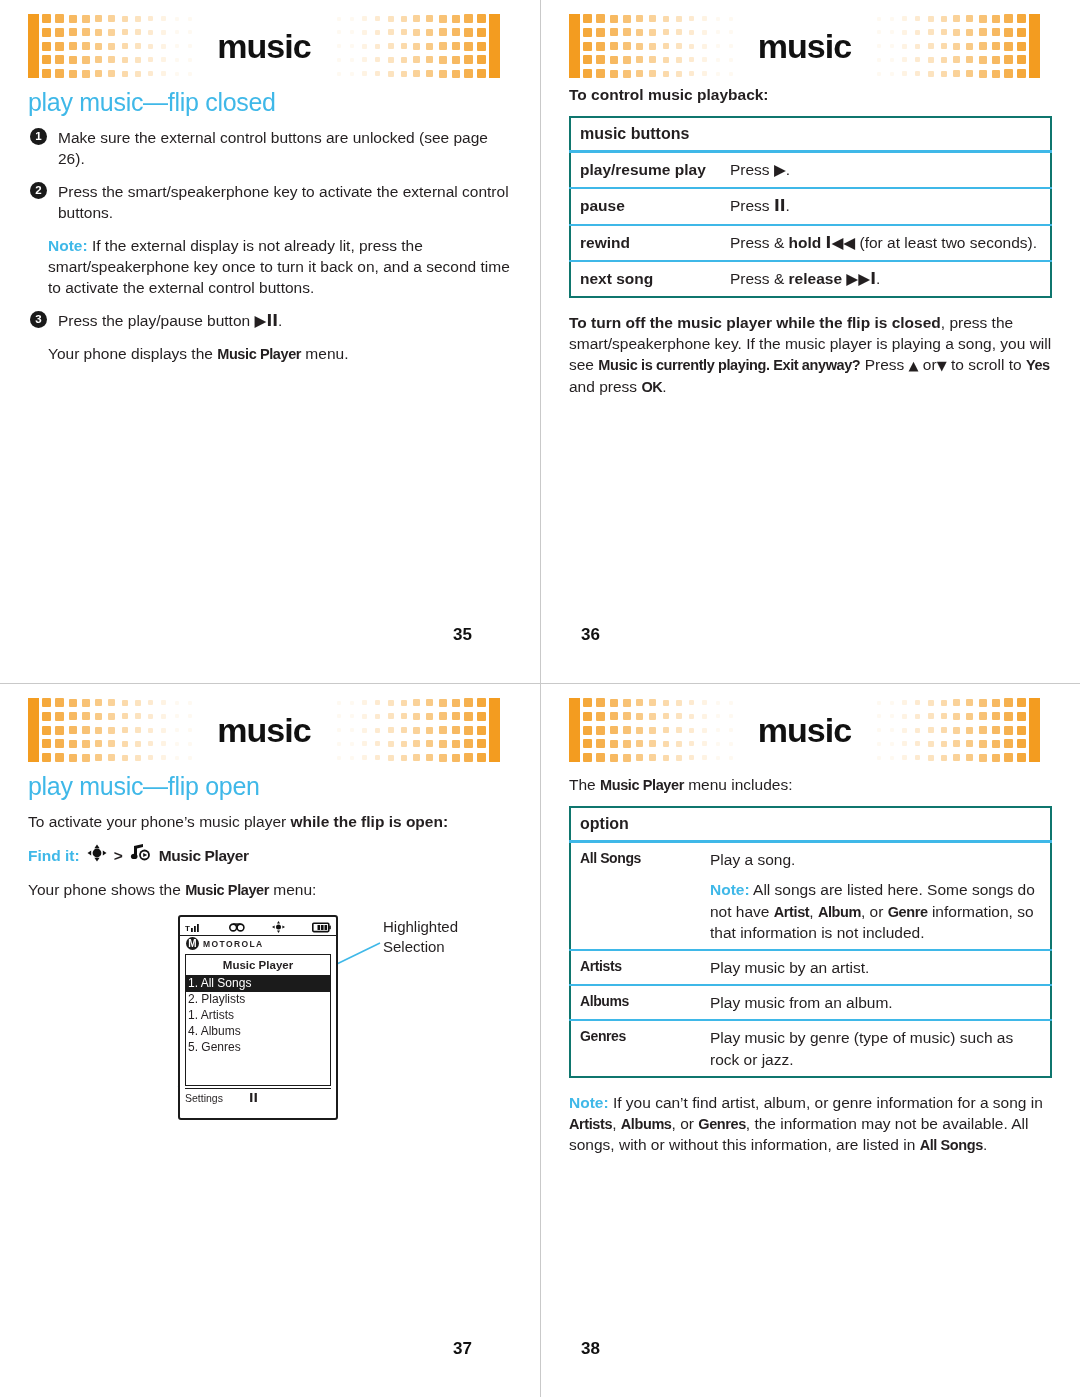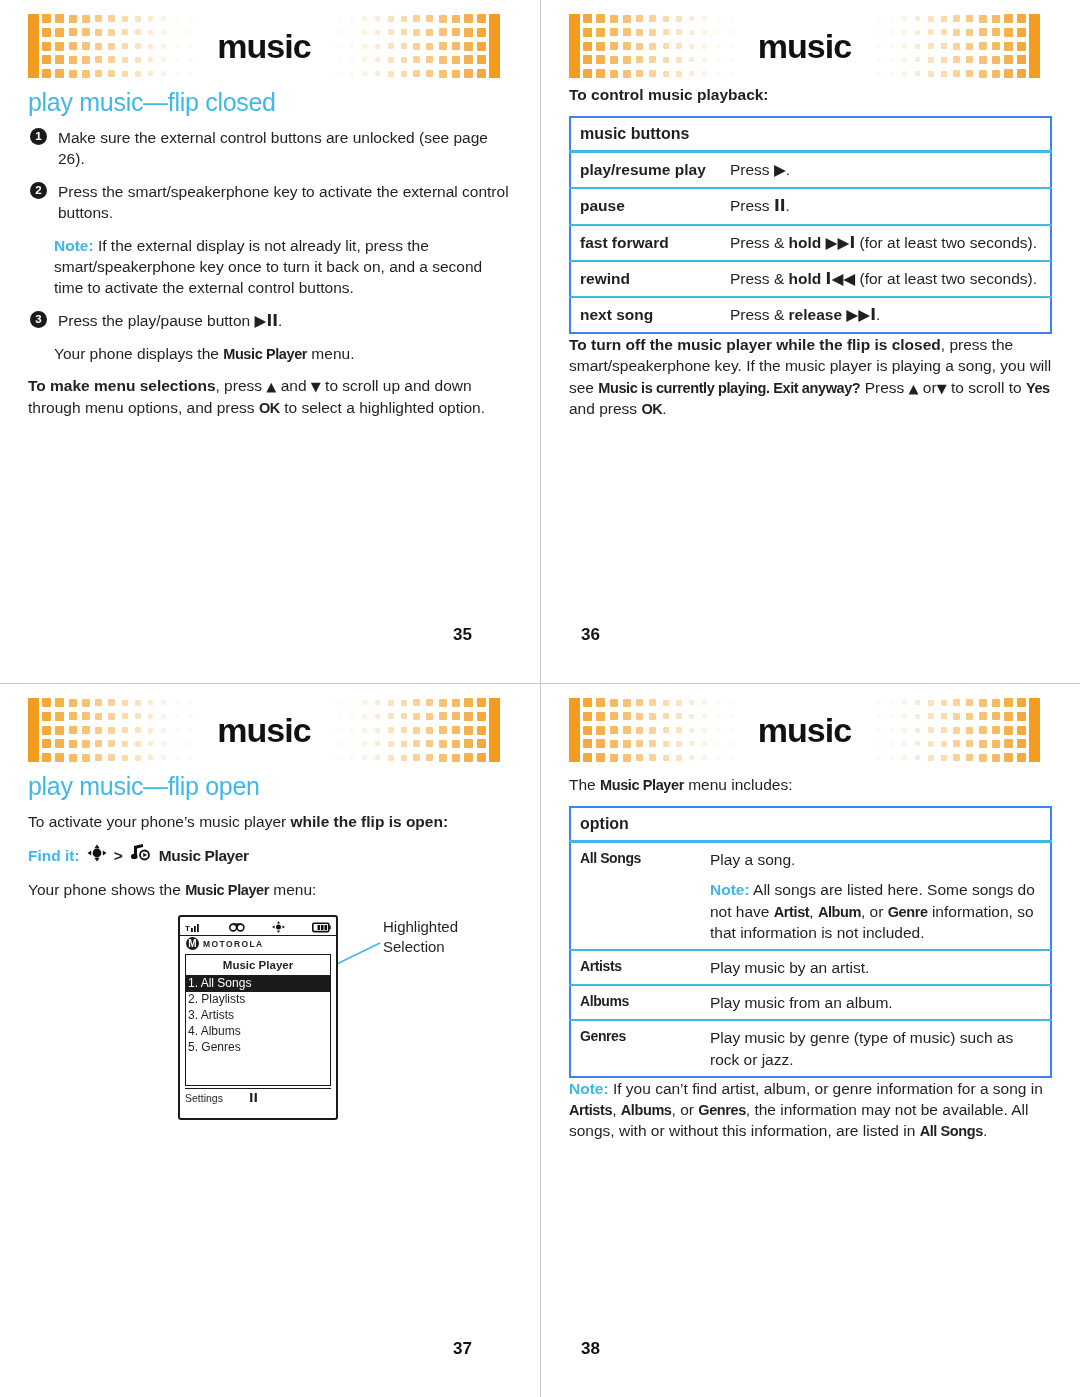--- a/index.html
+++ b/index.html
@@ -22,29 +22,29 @@
   .dots .row i{display:block;width:9px;height:9px;border-radius:1px;background:#f5a93c;}
   .bar{position:absolute;top:4px;width:11px;height:64px;background:#f39c20;z-index:2;}
 
   
   .body{padding:0 28px;}
   h2.sect{font-size:25px;font-weight:normal;color:#3fb8e8;margin:6px 0 10px 0;letter-spacing:-.3px;}
   p{font-size:15.5px;line-height:1.38;margin:0 0 11px 0;color:#231f20;}
   .step{position:relative;padding-left:30px;margin:0 0 11px 0;font-size:15.5px;line-height:1.38;}
   .step .num{position:absolute;left:2px;top:1px;width:17px;height:17px;border-radius:50%;
        background:#1a1a1a;color:#fff;font-size:11.5px;font-weight:bold;line-height:17px;text-align:center;}
-  .indent{margin-left:26px;}
+  .indent{margin-left:20px;}
   b{font-weight:bold;}
   .note{color:#3fb8e8;font-weight:bold;}
   .ui{font-family:"Liberation Sans",sans-serif;font-weight:bold;font-size:14.5px;letter-spacing:-.4px;}
   .sym{font-family:"DejaVu Sans",sans-serif;font-weight:bold;}
   .tri{font-size:13px;}
 
   
-  table.m{width:100%;border-collapse:collapse;border:2px solid #3b82f6;margin:8px 0 0 0;}
+  table.m{width:100%;border-collapse:collapse;border:2px solid #0f766e;margin:8px 0 14px 0;}
   table.m th{text-align:left;font-size:16px;font-weight:bold;padding:7px 9px;
         border-bottom:3px solid #3fb8e8;}
   table.m td{font-size:15.5px;line-height:1.36;padding:6px 9px;border-top:2px solid #3fb8e8;
         vertical-align:top;}
   table.m tr:first-child td{border-top:none;}
   table.m td.k{font-weight:bold;width:132px;white-space:nowrap;}
   table.m td.kui{width:112px;white-space:nowrap;font-weight:bold;font-size:14px;letter-spacing:-.4px;}
 
   
   .pgno{position:absolute;bottom:38px;font-size:17px;font-weight:bold;color:#111;}
@@ -252,23 +252,20 @@
 
       <div class="step">
         <span class="num">3</span>
         <span>Press the play/pause button </span><span class="sym">▶II</span><span>.</span>
       </div>
 
       <p class="indent">
         <span>Your phone displays the </span><span class="ui">Music Player</span><span> menu.</span>
       </p>
 
-      <p>
-        <b>To make menu selections</b><span>, press </span><span class="sym tri">▲</span><span> and </span><span class="sym tri">▼</span><span> to scroll up and down through menu options, and press </span><span class="ui">OK</span><span> to select a highlighted option.</span>
-      </p>
     </div>
     <div class="pgno right">35</div>
   </div>
 
   <div class="page c2">
     <div class="banner">
       <div class="bar" style="left:0"></div>
       <div class="dots dotsL" style="left:14px">
           <div class="row">
             <i style="opacity: 1; width: 9px; height: 9px; margin: 0px;"></i>
@@ -426,24 +423,20 @@
             </tr>
           </thead>
         <tbody>
           <tr>
             <td class="k">play/resume play</td>
             <td><span>Press </span><span class="sym">▶</span><span>.</span></td>
           </tr>
           <tr>
             <td class="k">pause</td>
             <td><span>Press </span><span class="sym">II</span><span>.</span></td>
-          </tr>
-          <tr>
-            <td class="k">fast forward</td>
-            <td><span>Press &amp; </span><b>hold</b><span> </span><span class="sym">▶▶I</span><span> (for at least two seconds).</span></td>
           </tr>
           <tr>
             <td class="k">rewind</td>
             <td><span>Press &amp; </span><b>hold</b><span> </span><span class="sym">I◀◀</span><span> (for at least two seconds).</span></td>
           </tr>
           <tr>
             <td class="k">next song</td>
             <td><span>Press &amp; </span><b>release</b><span> </span><span class="sym">▶▶I</span><span>.</span></td>
           </tr>
         </tbody>
@@ -685,21 +678,21 @@
           </div>
           <div class="motorola">
             <span class="mlogo">M</span>
             <span class="mtxt">MOTOROLA</span>
           </div>
           <div class="screen">
             <div class="title">Music Player</div>
             <ol>
               <li class="hl">1. All Songs</li>
               <li>2. Playlists</li>
-              <li>3. Artists</li>
+              <li>1. Artists</li>
               <li>4. Albums</li>
               <li>5. Genres</li>
             </ol>
           </div>
           <div class="softbar">
             <span>Settings</span>
             <span class="pp">II</span>
           </div>
         </div>
 

